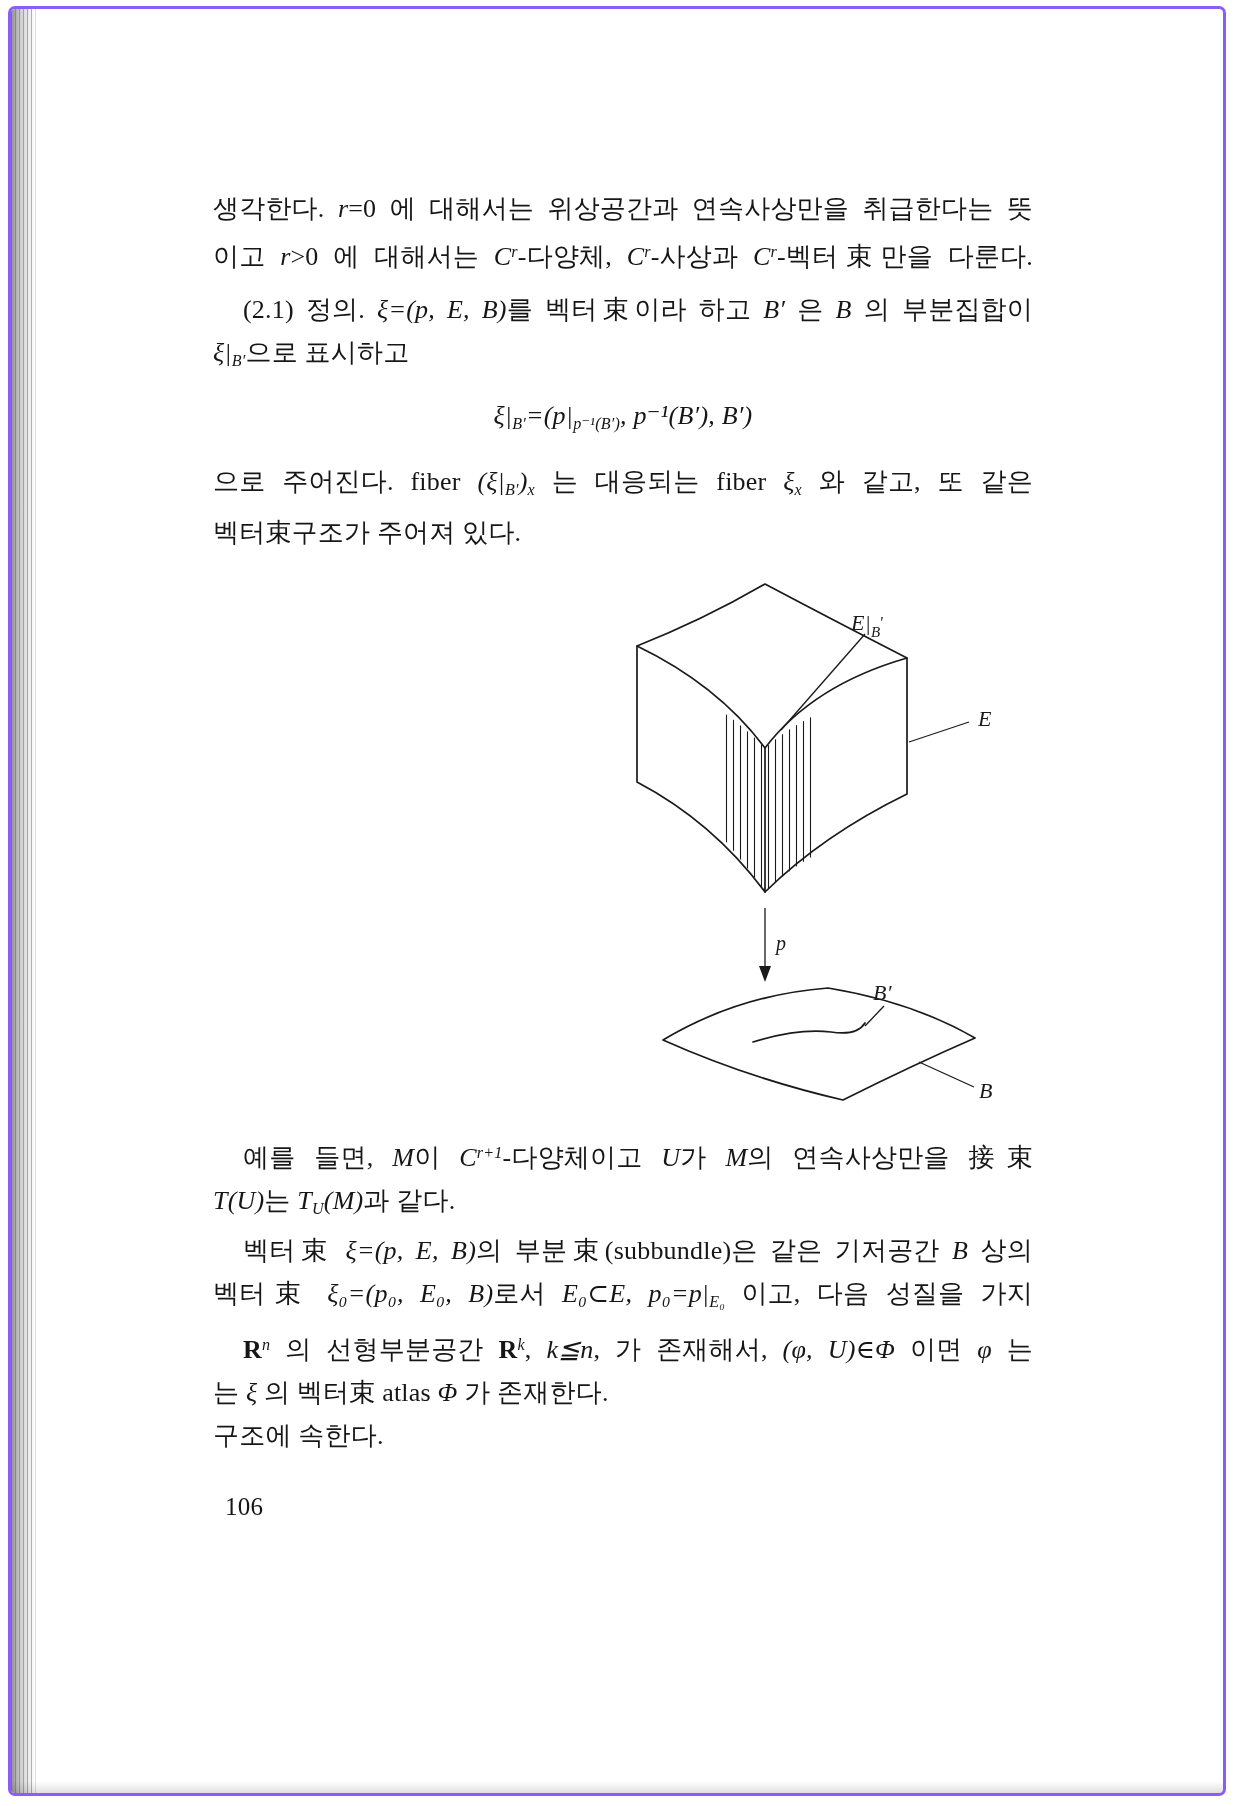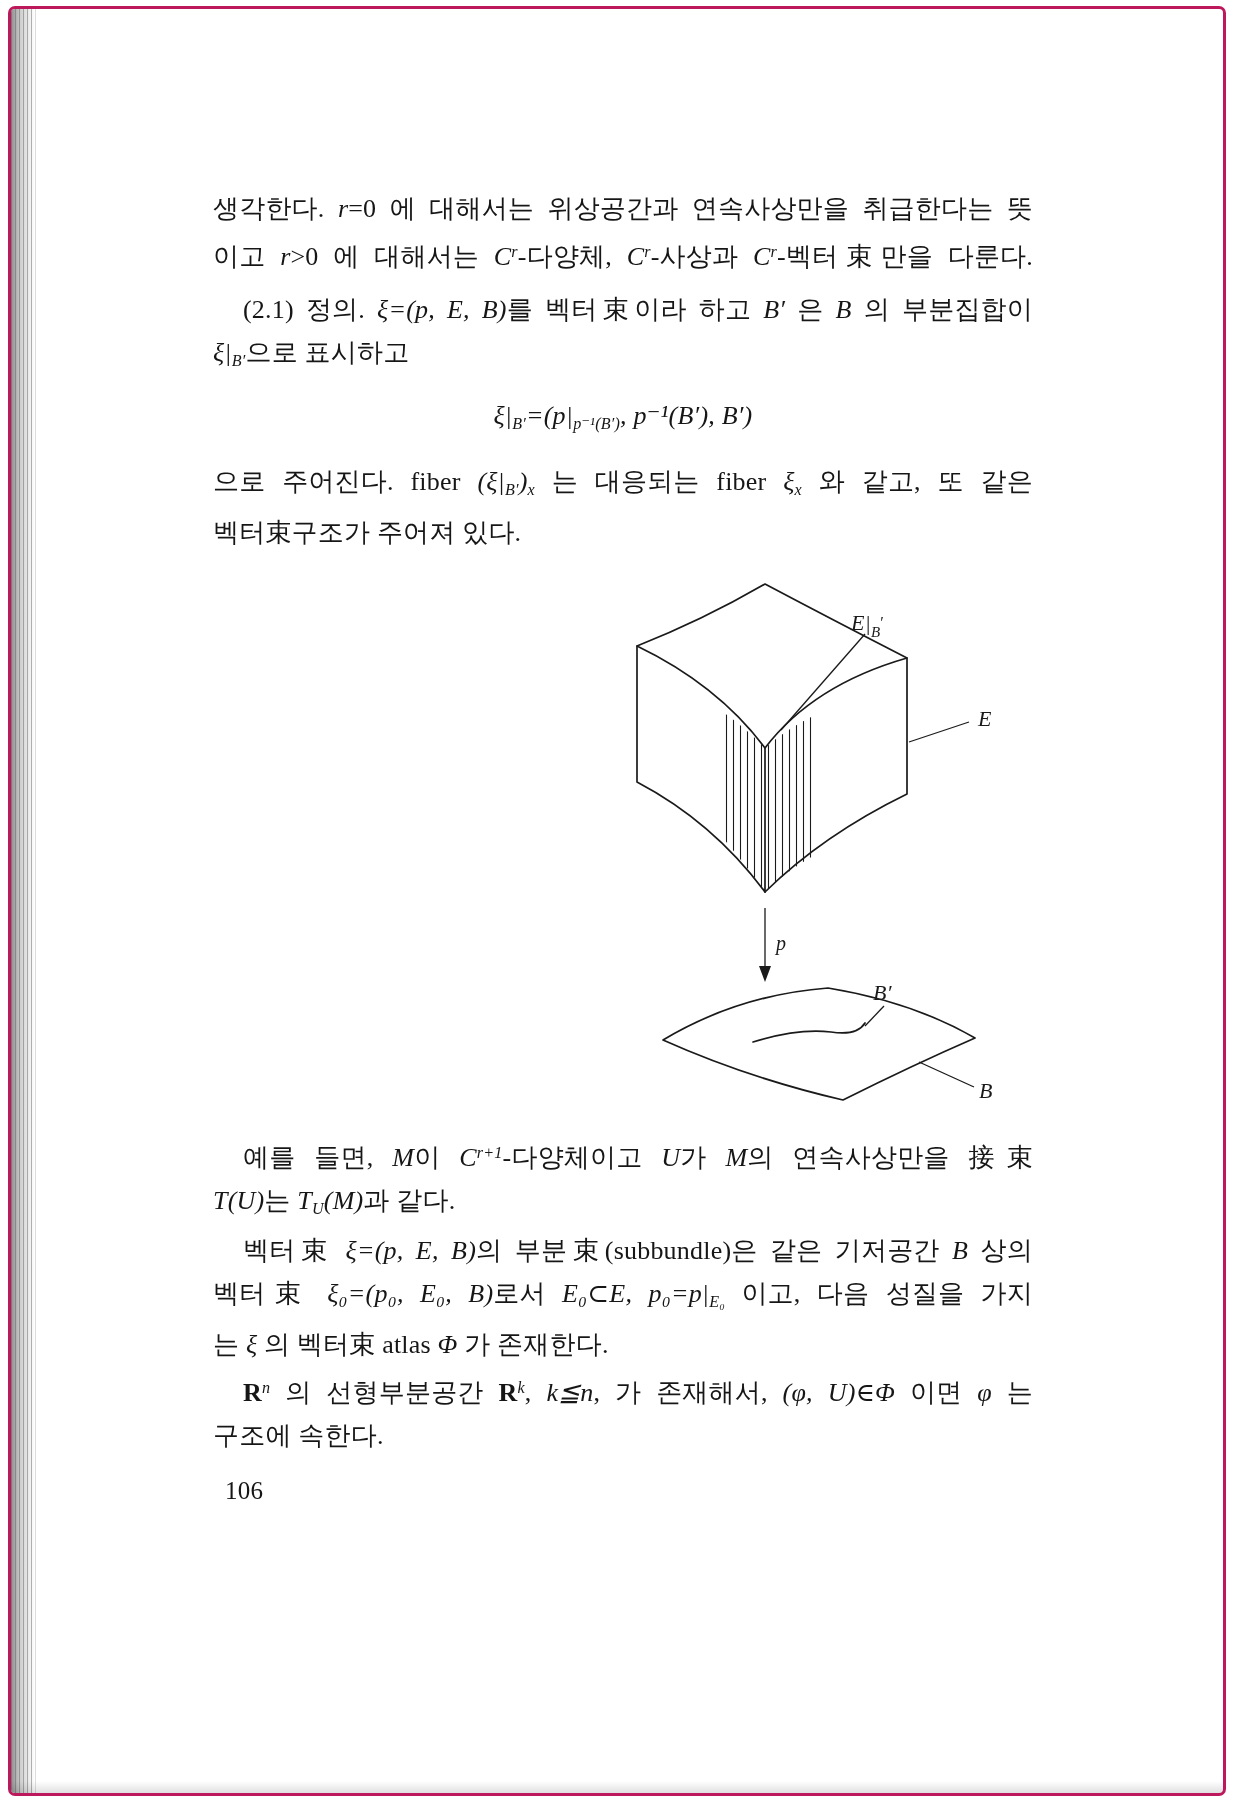--- a/index.html
+++ b/index.html
@@ -1,20 +1,20 @@
 <!DOCTYPE html>
 <html><head>
 <meta charset="utf-8">
 <style>
   html,body{margin:0;padding:0;background:#ffffff;}
   body{width:1238px;height:1806px;position:relative;overflow:hidden;
        font-family:"Liberation Serif","DejaVu Serif",serif;}
 
   .scan-frame{position:absolute;left:8px;top:6px;right:12px;bottom:10px;
-      border:3px solid #be185d;border-radius:7px;background:#ffffff;overflow:hidden;}
+      border:3px solid #8b5cf6;border-radius:7px;background:#ffffff;overflow:hidden;}
 
   .spine{position:absolute;left:0;top:0;bottom:0;width:24px;
       background:
         repeating-linear-gradient(90deg, rgba(90,90,90,.45) 0 1px, rgba(255,255,255,0) 1px 4px),
         linear-gradient(90deg,#8f8f8f,#cfcfcf 40%,#f2f2f2 82%,#ffffff);
       border-right:1px solid #dddddd;}
   .bottom-shade{position:absolute;left:0;right:0;bottom:0;height:12px;
       background:linear-gradient(180deg, rgba(0,0,0,0), rgba(0,0,0,0.12));}
 
   .content{position:relative;margin:0 190px 0 202px;padding-top:178px;
@@ -28,21 +28,21 @@
 
   .m,.it{font-style:italic;}
   .b{font-weight:bold;}
   .sub{font-style:italic;font-size:0.62em;vertical-align:-0.28em;}
   .sup{font-style:italic;font-size:0.62em;vertical-align:0.5em;}
 
   .diagram{margin:16px 0 8px;text-align:right;}
   .diagram svg{display:inline-block;}
   .dlabel text,.it{font-family:"Liberation Serif","DejaVu Serif",serif;}
 
-  .page-number{margin-top:12px;padding-left:12px;font-size:25px;color:#161616;}
+  .page-number{margin-top:28px;padding-left:12px;font-size:25px;color:#161616;}
 </style>
 </head>
 <body>
 
 <div class="scan-frame">
   <div class="spine"></div>
   <div class="bottom-shade"></div>
 
   <div class="content">
 
@@ -94,21 +94,21 @@
           <text class="it" x="466" y="528">B</text>
         </g>
       </svg>
     </figure>
 
     <div>
         <div class="line fill indent"><span>예를 들면, </span><span class="m">M</span><span>이 </span><span class="m">C</span><span class="sup">r+1</span><span>-다양체이고 </span><span class="m">U</span><span>가 </span><span class="m">M</span><span>의 연속사상만을  接束</span></div>
         <div class="line"><span class="m">T(U)</span><span>는 </span><span class="m">T</span><span class="sub">U</span><span class="m">(M)</span><span>과 같다.</span></div>
         <div class="line fill indent"><span>벡터束 </span><span class="m">ξ=(p, E, B)</span><span>의 부분束(subbundle)은 같은 기저공간 </span><span class="m">B</span><span> 상의</span></div>
         <div class="line fill"><span>벡터束 </span><span class="m">ξ₀=(p₀, E₀, B)</span><span>로서 </span><span class="m">E₀⊂E, p₀=p|</span><span class="sub">E₀</span><span> 이고, 다음 성질을 가지</span></div>
+        <div class="line fill indent"><span class="b">R</span><span class="sup">n</span><span> 의 선형부분공간 </span><span class="b">R</span><span class="sup">k</span><span>, </span><span class="m">k≦n</span><span>, 가 존재해서,  </span><span class="m">(φ, U)∈Φ</span><span> 이면 </span><span class="m">φ</span><span> 는</span></div>
         <div class="line"><span>는 </span><span class="m">ξ</span><span> 의 벡터束 atlas </span><span class="m">Φ</span><span> 가 존재한다.</span></div>
-        <div class="line fill indent"><span class="b">R</span><span class="sup">n</span><span> 의 선형부분공간 </span><span class="b">R</span><span class="sup">k</span><span>, </span><span class="m">k≦n</span><span>, 가 존재해서,  </span><span class="m">(φ, U)∈Φ</span><span> 이면 </span><span class="m">φ</span><span> 는</span></div>
         <div class="line"><span>구조에 속한다.</span></div>
       </div>
 
     <div class="page-number">106</div>
 
   </div>
 </div>
 
 </body></html>

